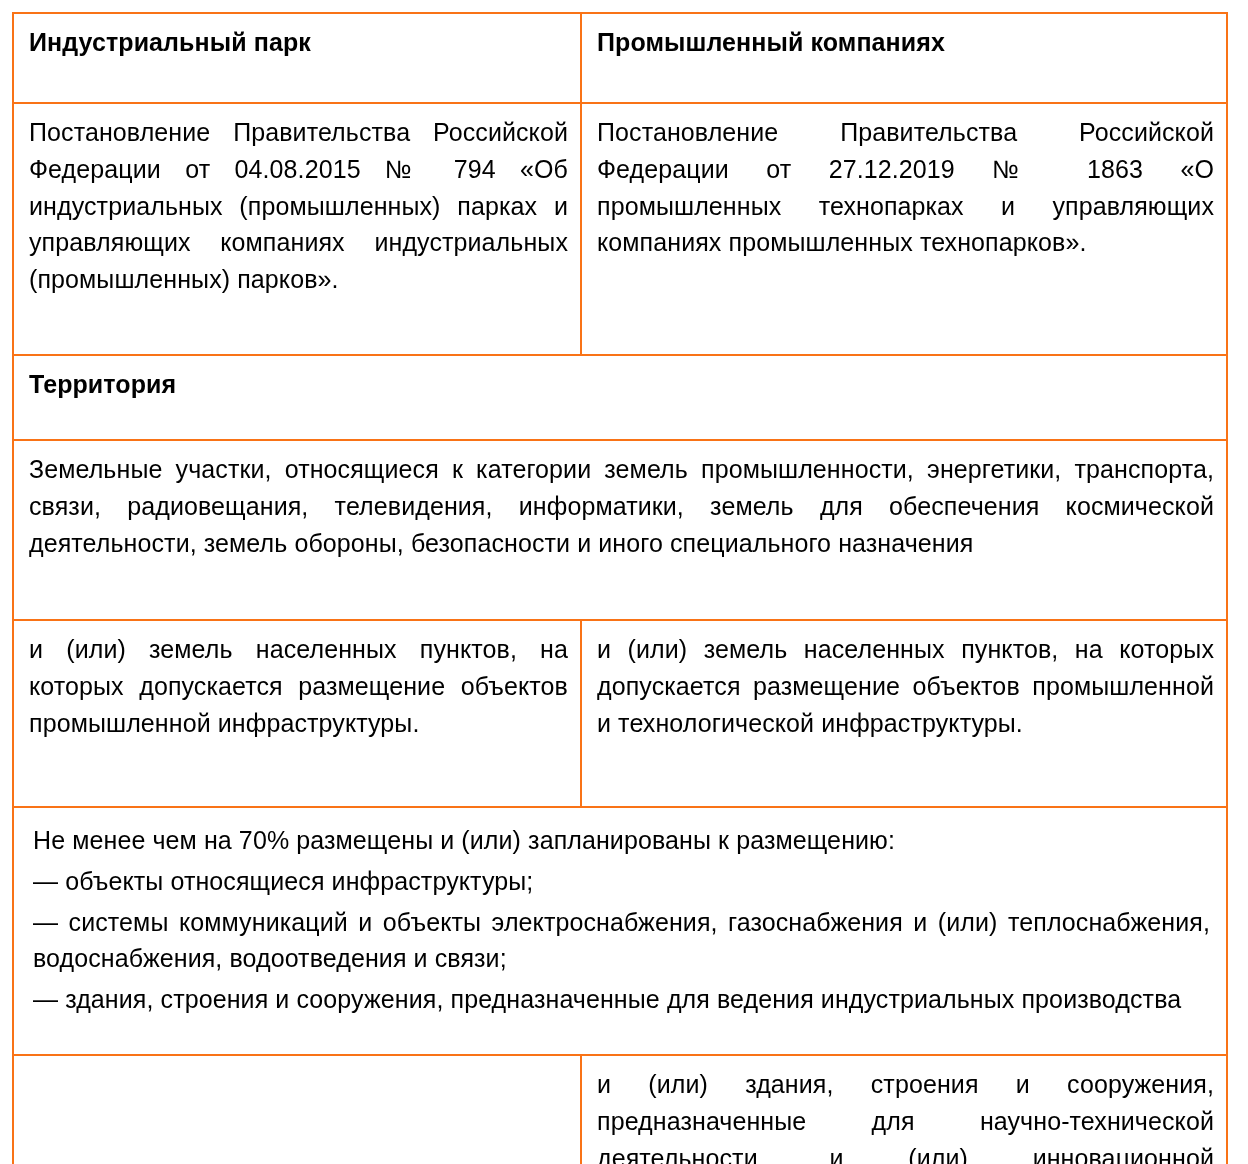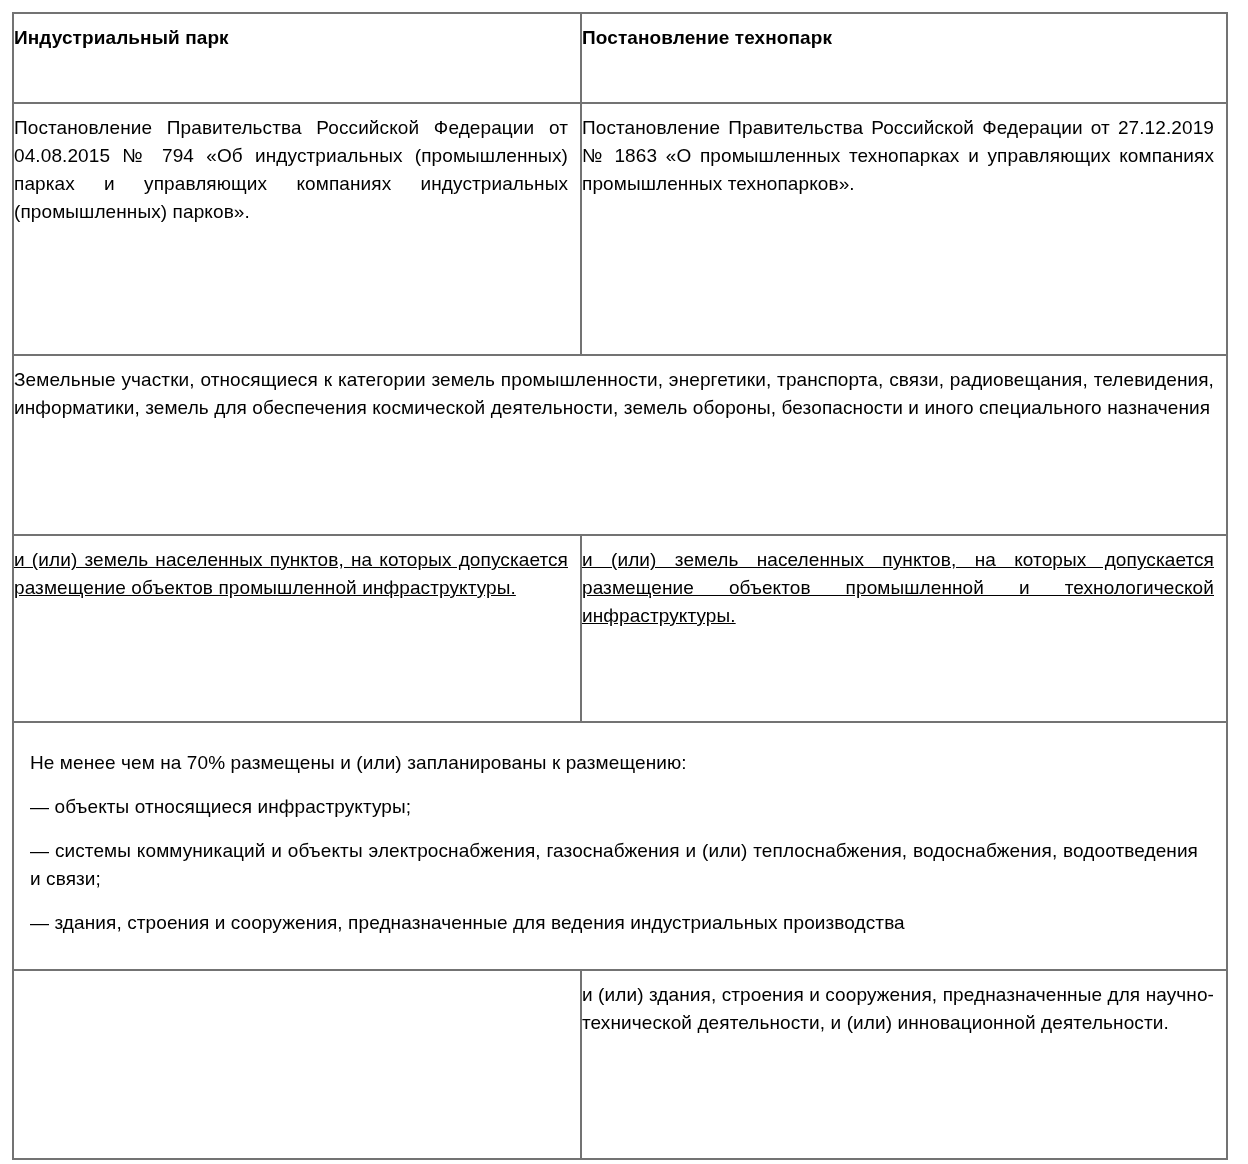--- a/index.html
+++ b/index.html
@@ -28,24 +28,24 @@
     border-collapse: collapse;
     width: 1214px;
     table-layout: fixed;
     background: #ffffff;
   }
 
   table.cmp col.c-left  { width: 568px; }
   table.cmp col.c-right { width: 646px; }
 
   table.cmp td {
-    border: 2px solid #737373;
+    border: 2px solid #f97316;
     vertical-align: top;
-    padding: 10px 12px 10px 0;
-    font-size: 19px;
+    padding: 10px 12px 10px 15px;
+    font-size: 25px;
     line-height: 1.47;
     letter-spacing: 0.1px;
     text-align: justify;
     text-justify: inter-word;
     hyphens: none;
     word-spacing: 0px;
   }
 
   
   td.head {
@@ -73,26 +73,26 @@
   td.single {
     text-align: left;
     height: 61px;
     vertical-align: middle;
     padding-top: 6px;
     padding-bottom: 6px;
   }
 
   td.tall-1   { height: 230px; border-radius: 11px; }
   td.tall-2   { height: 158px; border-radius: 31px; }
-  td.tall-3   { height: 165px; text-decoration: underline; }
+  td.tall-3   { height: 165px; }
   td.tall-4   { height: 226px; }
   td.tall-5   { height: 167px; }
 
   td p {
-    margin: 16px;
+    margin: 4px;
   }
   
 
   .blk { display: block; }
 
   .list-intro { text-align: left; }
   .list-item  { text-align: justify; }
 
   .empty-cell { }
 </style>
@@ -102,28 +102,31 @@
 <div class="page">
   <table class="cmp">
     <colgroup>
       <col class="c-left">
       <col class="c-right">
     </colgroup>
     <tbody>
 
       <tr>
         <td class="head">Индустриальный парк</td>
-        <td class="head">Постановление технопарк</td>
+        <td class="head">Промышленный компаниях</td>
       </tr>
 
       <tr>
         <td class="tall-1">Постановление Правительства Российской Федерации от 04.08.2015 № 794 «Об индустриальных (промышленных) парках и управляющих компаниях индустриальных (промышленных) парков».</td>
         <td class="tall-1">Постановление Правительства Российской Федерации от 27.12.2019 № 1863 «О промышленных технопарках и управляющих компаниях промышленных технопарков».</td>
       </tr>
 
+      <tr>
+        <td class="band" colspan="2">Территория</td>
+      </tr>
 
 
       <tr>
         <td class="tall-2" colspan="2">Земельные участки, относящиеся к категории земель промышленности, энергетики, транспорта, связи, радиовещания, телевидения, информатики, земель для обеспечения космической деятельности, земель обороны, безопасности и иного специального назначения</td>
       </tr>
 
       <tr>
         <td class="tall-3">и (или) земель населенных пунктов, на которых допускается размещение объектов промышленной инфраструктуры.</td>
         <td class="tall-3">и (или) земель населенных пунктов, на которых допускается размещение объектов промышленной и технологической инфраструктуры.</td>
       </tr>

